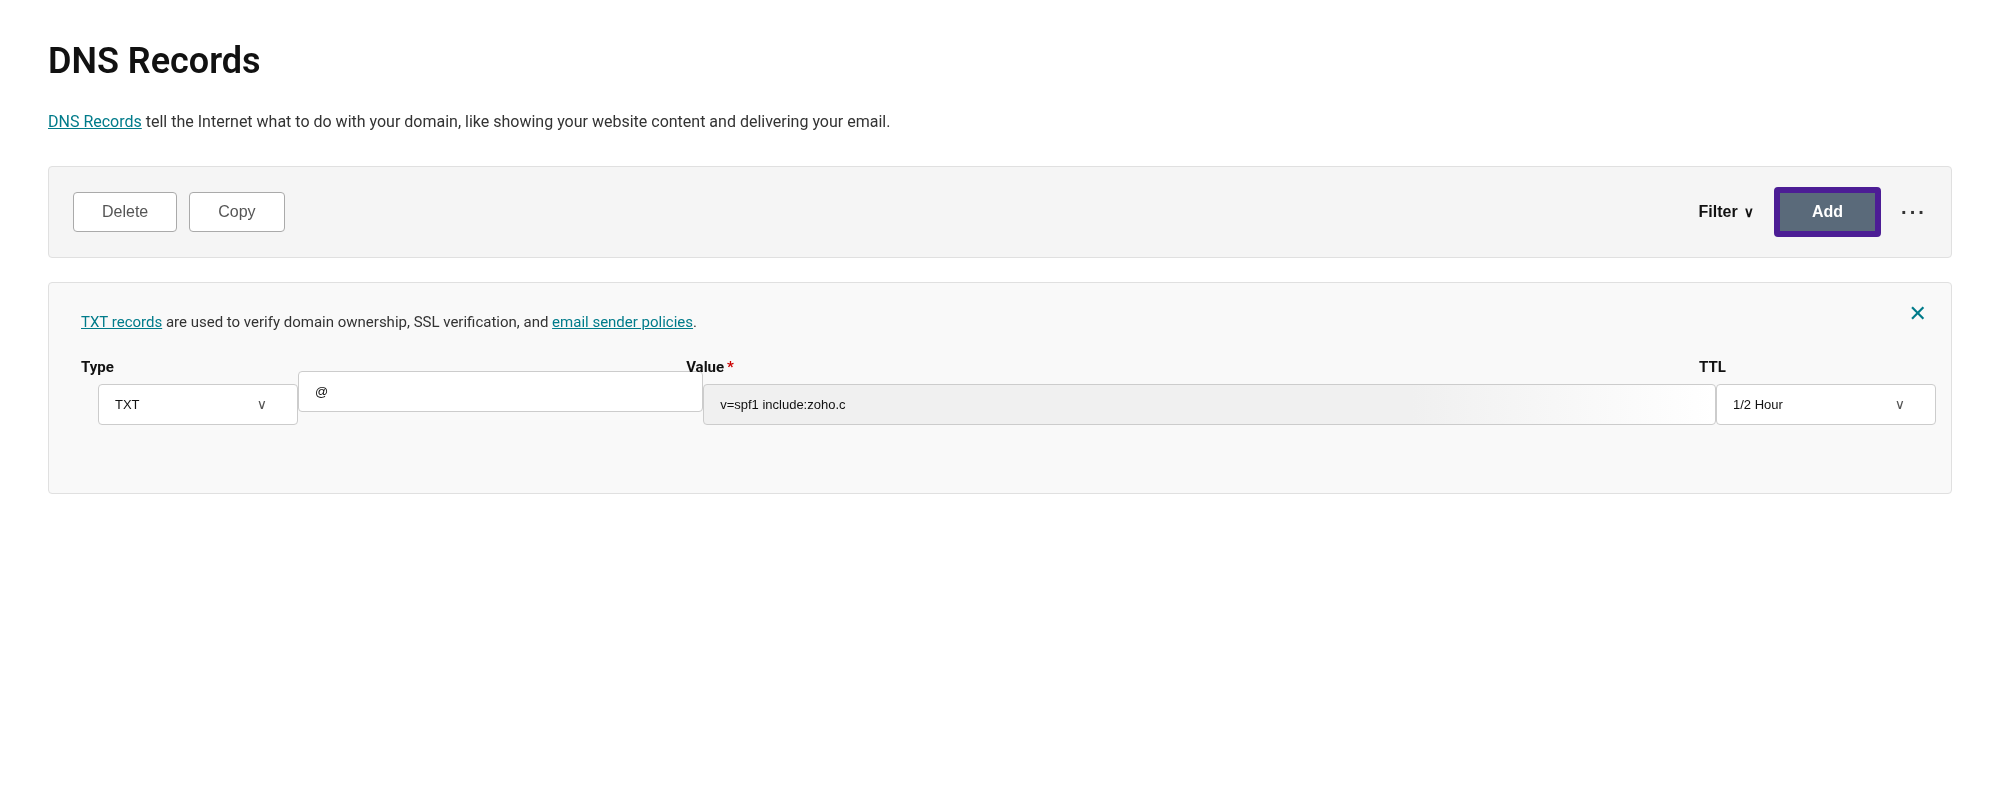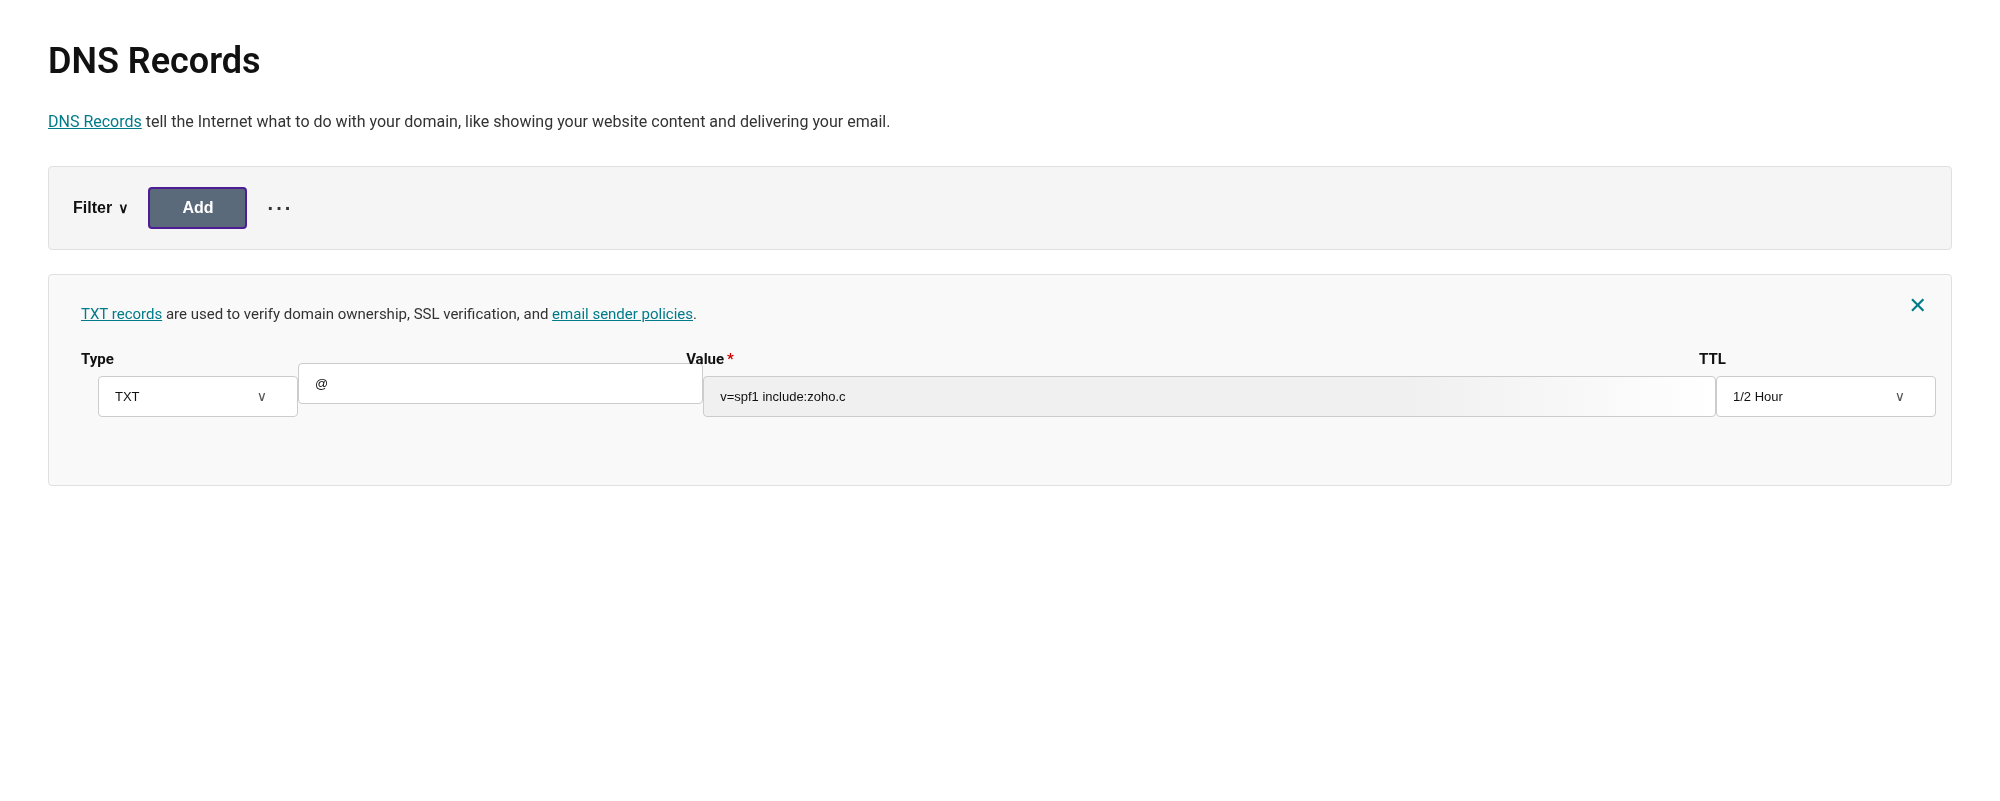--- a/index.html
+++ b/index.html
@@ -82,21 +82,21 @@
       border: none;
     }
 
     .chevron {
       font-size: 14px;
     }
 
     .btn-add {
       background-color: #5a6a7a;
       color: #ffffff;
-      border: 2px solid #4c1d95;
+      border: 6px solid #4c1d95;
       border-radius: 4px;
       padding: 10px 32px;
       font-size: 16px;
       font-weight: 600;
       cursor: pointer;
     }
 
     .more-btn {
       font-size: 20px;
       font-weight: 700;
@@ -245,20 +245,24 @@
 </head>
 <body>
 
 <h1 class="page-title">DNS Records</h1>
 
 <div class="description-row">
   <a>DNS Records</a><span> tell the Internet what to do with your domain, like showing your website content and delivering your email.</span>
 </div>
 
 <div class="toolbar">
+  <div class="toolbar-left">
+    <button class="btn-outline">Delete</button>
+    <button class="btn-outline">Copy</button>
+  </div>
   <div class="toolbar-right">
     <button class="filter-btn">
       <span>Filter</span>
       <span class="chevron">∨</span>
     </button>
     <button class="btn-add">Add</button>
     <button class="more-btn">···</button>
   </div>
 </div>
 

